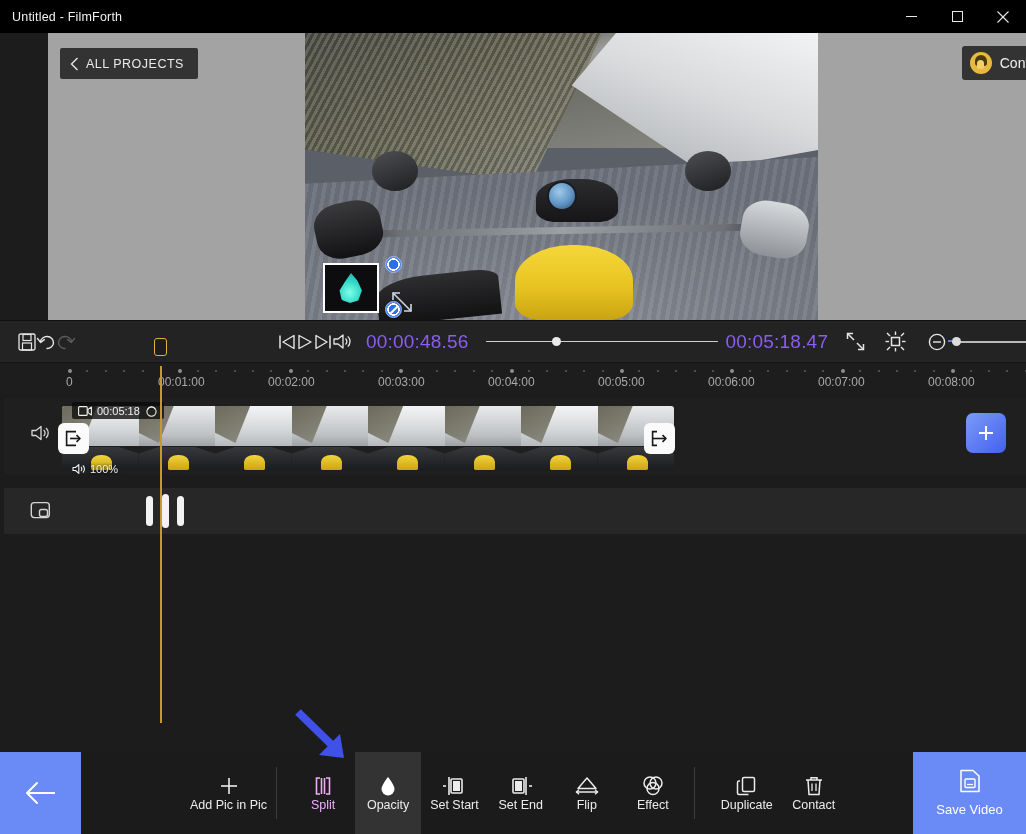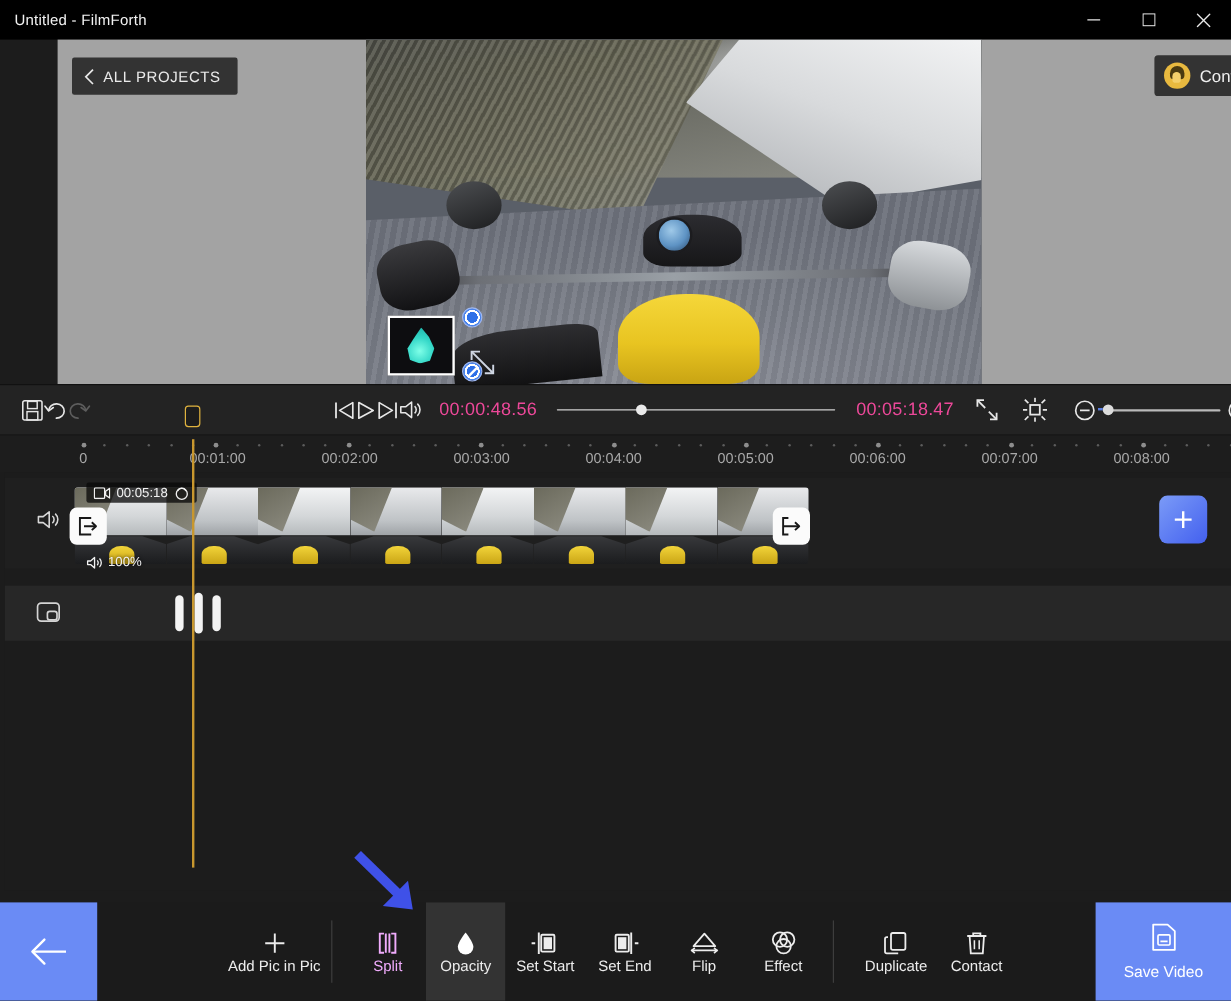--- a/index.html
+++ b/index.html
@@ -164,21 +164,21 @@
   }
 
   
   .ctrlbar {
     position: absolute; top: 320px; left: 0; width: 1026px; height: 43px;
     background: #232323; display: flex; align-items: center;
     border-top: 1px solid #111; border-bottom: 1px solid #151515;
   }
   .ic { display: flex; align-items: center; justify-content: center; color: #e6e6e6; }
   .ic.dim { color: #5d5d5d; }
-  .time-label { color: #ec4899; font-size: 15px; letter-spacing: .2px; }
+  .time-label { color: #8b5cf6; font-size: 19px; letter-spacing: .2px; }
   .seek-wrap { position: relative; display: flex; align-items: center; }
   .seek-track { height: 1.5px; background: #cfcfcf; border-radius: 1px; }
   .seek-knob {
     position: absolute; width: 9px; height: 9px; border-radius: 50%; background: #eaeaea;
   }
   .divider-v { width: 1px; height: 20px; background: #4a4a4a; }
   .zoom-track { height: 2px; background: #b9b9b9; border-radius: 1px; width: 98px; }
   .zoom-knob { position:absolute; width: 9px; height: 9px; border-radius:50%; background:#dcdcdc; }
   .zoom-knob::after{ content:""; position:absolute; left:-4px; top:3px; width:4px; height:2px; background:#5b7fe0;}
 
@@ -418,21 +418,21 @@
       </svg>
     </div>
 
     <div class="time-label" style="margin-left:14px;">00:00:48.56</div>
 
     <div class="seek-wrap" style="margin-left:17px;width:232px;">
       <div class="seek-track" style="width:232px;"></div>
       <div class="seek-knob" style="left:66px;"></div>
     </div>
 
-    <div class="time-label" style="margin-left:17px;">00:05:18.47</div>
+    <div class="time-label" style="margin-left:8px;">00:05:18.47</div>
 
     <div class="ic" style="width:40px;margin-left:18px;">
       <svg width="19" height="19" viewBox="0 0 19 19">
         <polyline points="7,1.5 1.5,1.5 1.5,7" fill="none" stroke="currentColor" stroke-width="1.5"></polyline>
         <polyline points="12,17.5 17.5,17.5 17.5,12" fill="none" stroke="currentColor" stroke-width="1.5"></polyline>
         <line x1="1.5" y1="1.5" x2="8" y2="8" stroke="currentColor" stroke-width="1.5"></line>
         <line x1="17.5" y1="17.5" x2="11" y2="11" stroke="currentColor" stroke-width="1.5"></line>
       </svg>
     </div>
 

